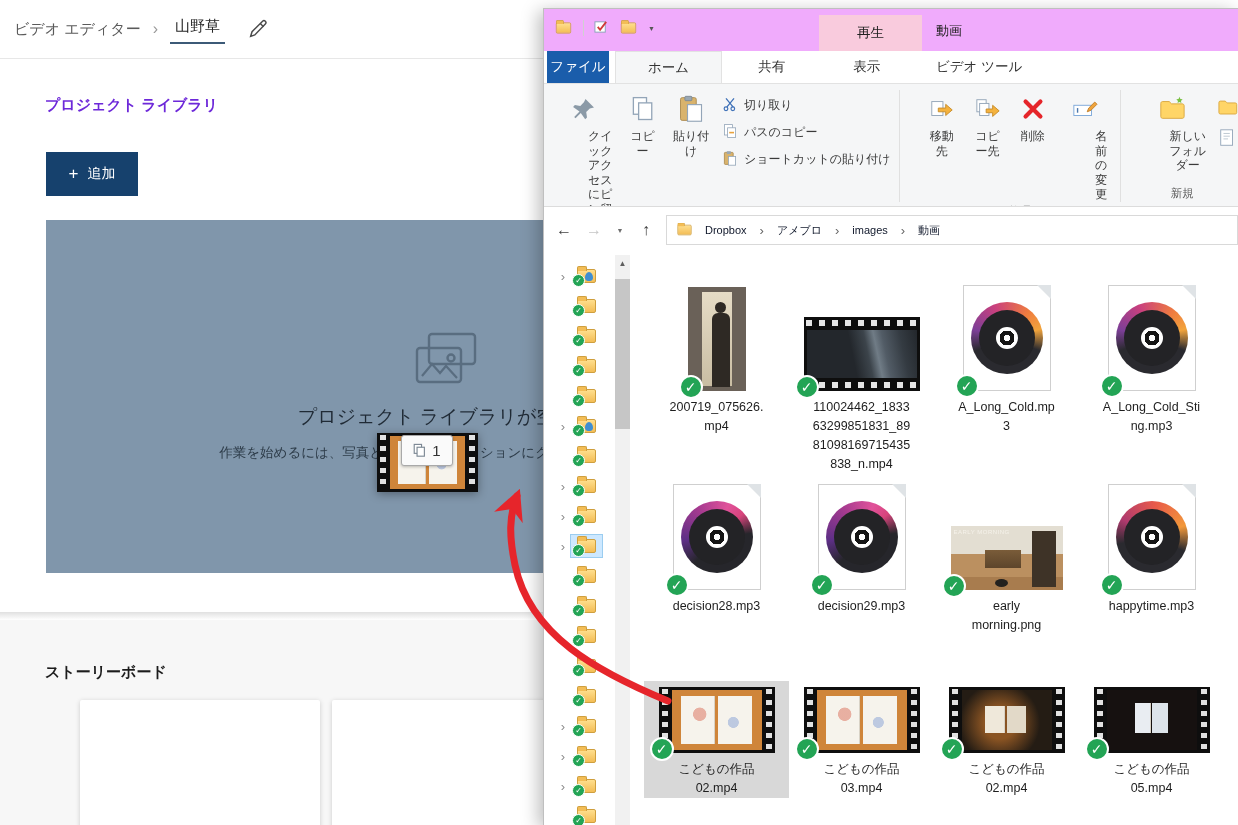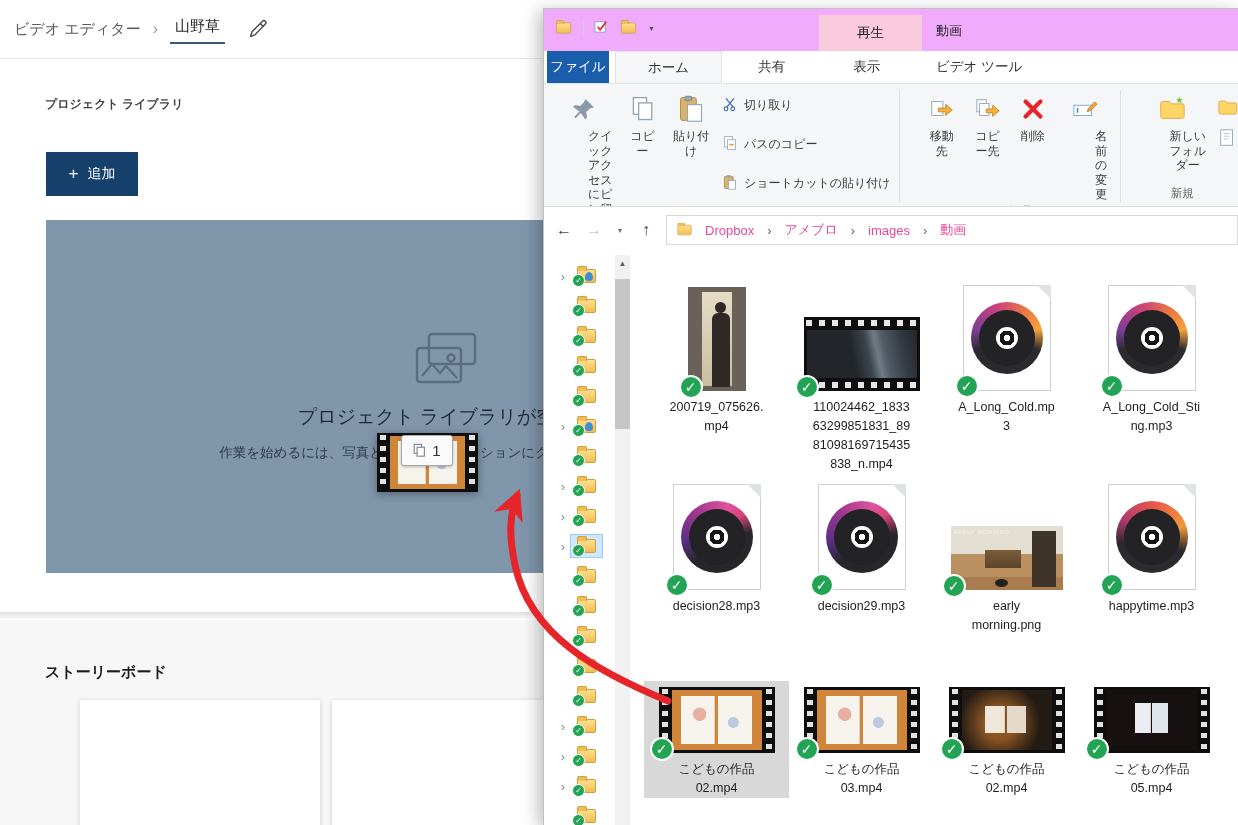--- a/index.html
+++ b/index.html
@@ -8,21 +8,21 @@
   .stage { position:relative; width:1238px; height:825px; overflow:hidden; }
 
   
   .editor { position:absolute; inset:0; background:#fff; }
   .ed-header { position:absolute; top:0; left:0; height:58px; display:flex; align-items:center; padding-left:14px; gap:12px; }
   .ed-app { font-size:15px; color:#5a5a5a; }
   .ed-sep { font-size:16px; color:#9a9a9a; }
   .ed-proj { font-size:15px; color:#262626; border-bottom:2px solid #3c5a77; padding:2px 5px 6px; }
   .ed-pencil { margin-left:10px; display:inline-flex; }
   .ed-divider { position:absolute; top:58px; left:0; width:100%; height:1px; background:#e7e7e7; }
-  .lib-title { position:absolute; top:96px; left:45px; font-size:12px; font-weight:700; color:#404040; }
+  .lib-title { position:absolute; top:96px; left:45px; font-size:15px; font-weight:700; color:#6d28d9; }
   .add-btn { position:absolute; top:152px; left:46px; width:92px; height:44px; background:#16416d; color:#fff; border:none;
     display:flex; align-items:center; justify-content:center; gap:9px; font-size:14px; cursor:pointer; }
   .plus { font-size:17px; }
   .empty-panel { position:absolute; top:220px; left:46px; width:800px; height:353px; background:#8096ab;
     display:flex; flex-direction:column; align-items:center; justify-content:center; text-align:center; overflow:hidden; }
   .media-ico { margin-bottom:16px; opacity:.9; }
   .empty-title { font-size:19px; color:#1f2a35; white-space:nowrap; }
   .empty-sub { margin-top:14px; font-size:13.5px; color:#2d3c49; white-space:nowrap; }
   .sb-shadow { position:absolute; top:612px; left:0; width:100%; height:8px;
     background:linear-gradient(rgba(0,0,0,.12), rgba(0,0,0,0)); }
@@ -59,33 +59,33 @@
   .x-ribbon { position:absolute; top:74px; left:0; right:0; height:124px; background:#f5f6f7;
     border-top:1px solid #e2e2e2; border-bottom:1px solid #dcdcdc; display:flex; padding:2px 0 0 4px; overflow:hidden; }
   .rgroup { display:flex; flex-direction:column; height:100%; }
   .gbody { flex:1; display:flex; align-items:flex-start; padding-top:2px; }
   .glabel { height:20px; text-align:center; font-size:11.5px; color:#5c5c5c; }
   .bigbtn { display:flex; flex-direction:column; align-items:center; padding:5px 7px 2px; gap:4px; font-size:12px;
     line-height:14.5px; text-align:center; color:#3a3a3a; cursor:pointer; }
   .ric { height:32px; display:flex; align-items:center; justify-content:center; }
   .pinbtn { width:86px; }
   .blbl { display:flex; flex-direction:column;margin-left:32px; }
-  .smallcol { display:flex; flex-direction:column; gap:20px; padding:8px 6px 0 4px; }
+  .smallcol { display:flex; flex-direction:column; gap:8px; padding:8px 6px 0 4px; }
   .smallbtn { display:flex; align-items:center; gap:6px; font-size:12px; color:#3a3a3a; white-space:nowrap; cursor:pointer; }
   .vdiv { width:1px; background:#e0e0e0; margin:4px 2px; }
   .g-org { margin-left:20px; }
   .g-new { margin-left:4px; }
   .stubcol { display:flex; flex-direction:column; gap:10px; padding-top:10px; width:26px; overflow:hidden; }
 
   .x-addr { position:absolute; top:198px; left:0; right:0; height:46px; display:flex; align-items:center; padding-left:10px; gap:10px; background:#fff; }
   .nav { font-size:16px; color:#414141; width:20px; text-align:center; cursor:pointer; }
   .nav.fwd { color:#c6c6c6; }
   .nav.ddc { font-size:7px; color:#6e6e6e; width:12px; }
   .crumbbox { flex:1; height:30px; border:1px solid #d9d9d9; background:#fff; display:flex; align-items:center; padding:0 8px; gap:2px; }
-  .crumb { padding:0 9px; font-size:13px; color:#ec4899; cursor:pointer; white-space:nowrap; }
+  .crumb { padding:0 9px; font-size:11px; color:#0f172a; cursor:pointer; white-space:nowrap; }
   .csep { font-size:13px; color:#666; padding:0 2px; }
 
   .x-content { position:absolute; top:246px; left:0; right:0; bottom:0; overflow:hidden; }
 
   
   .tree { position:absolute; left:0; top:0; bottom:0; width:86px; }
   .tlist { position:absolute; inset:6px 15px 0 0; overflow:hidden; }
   .trow { height:30px; display:flex; align-items:center; padding-left:12px; }
   .tch { width:14px; font-size:13px; color:#8c8c8c; text-align:center; }
   .tico { display:inline-flex; padding:5px 7px; }

